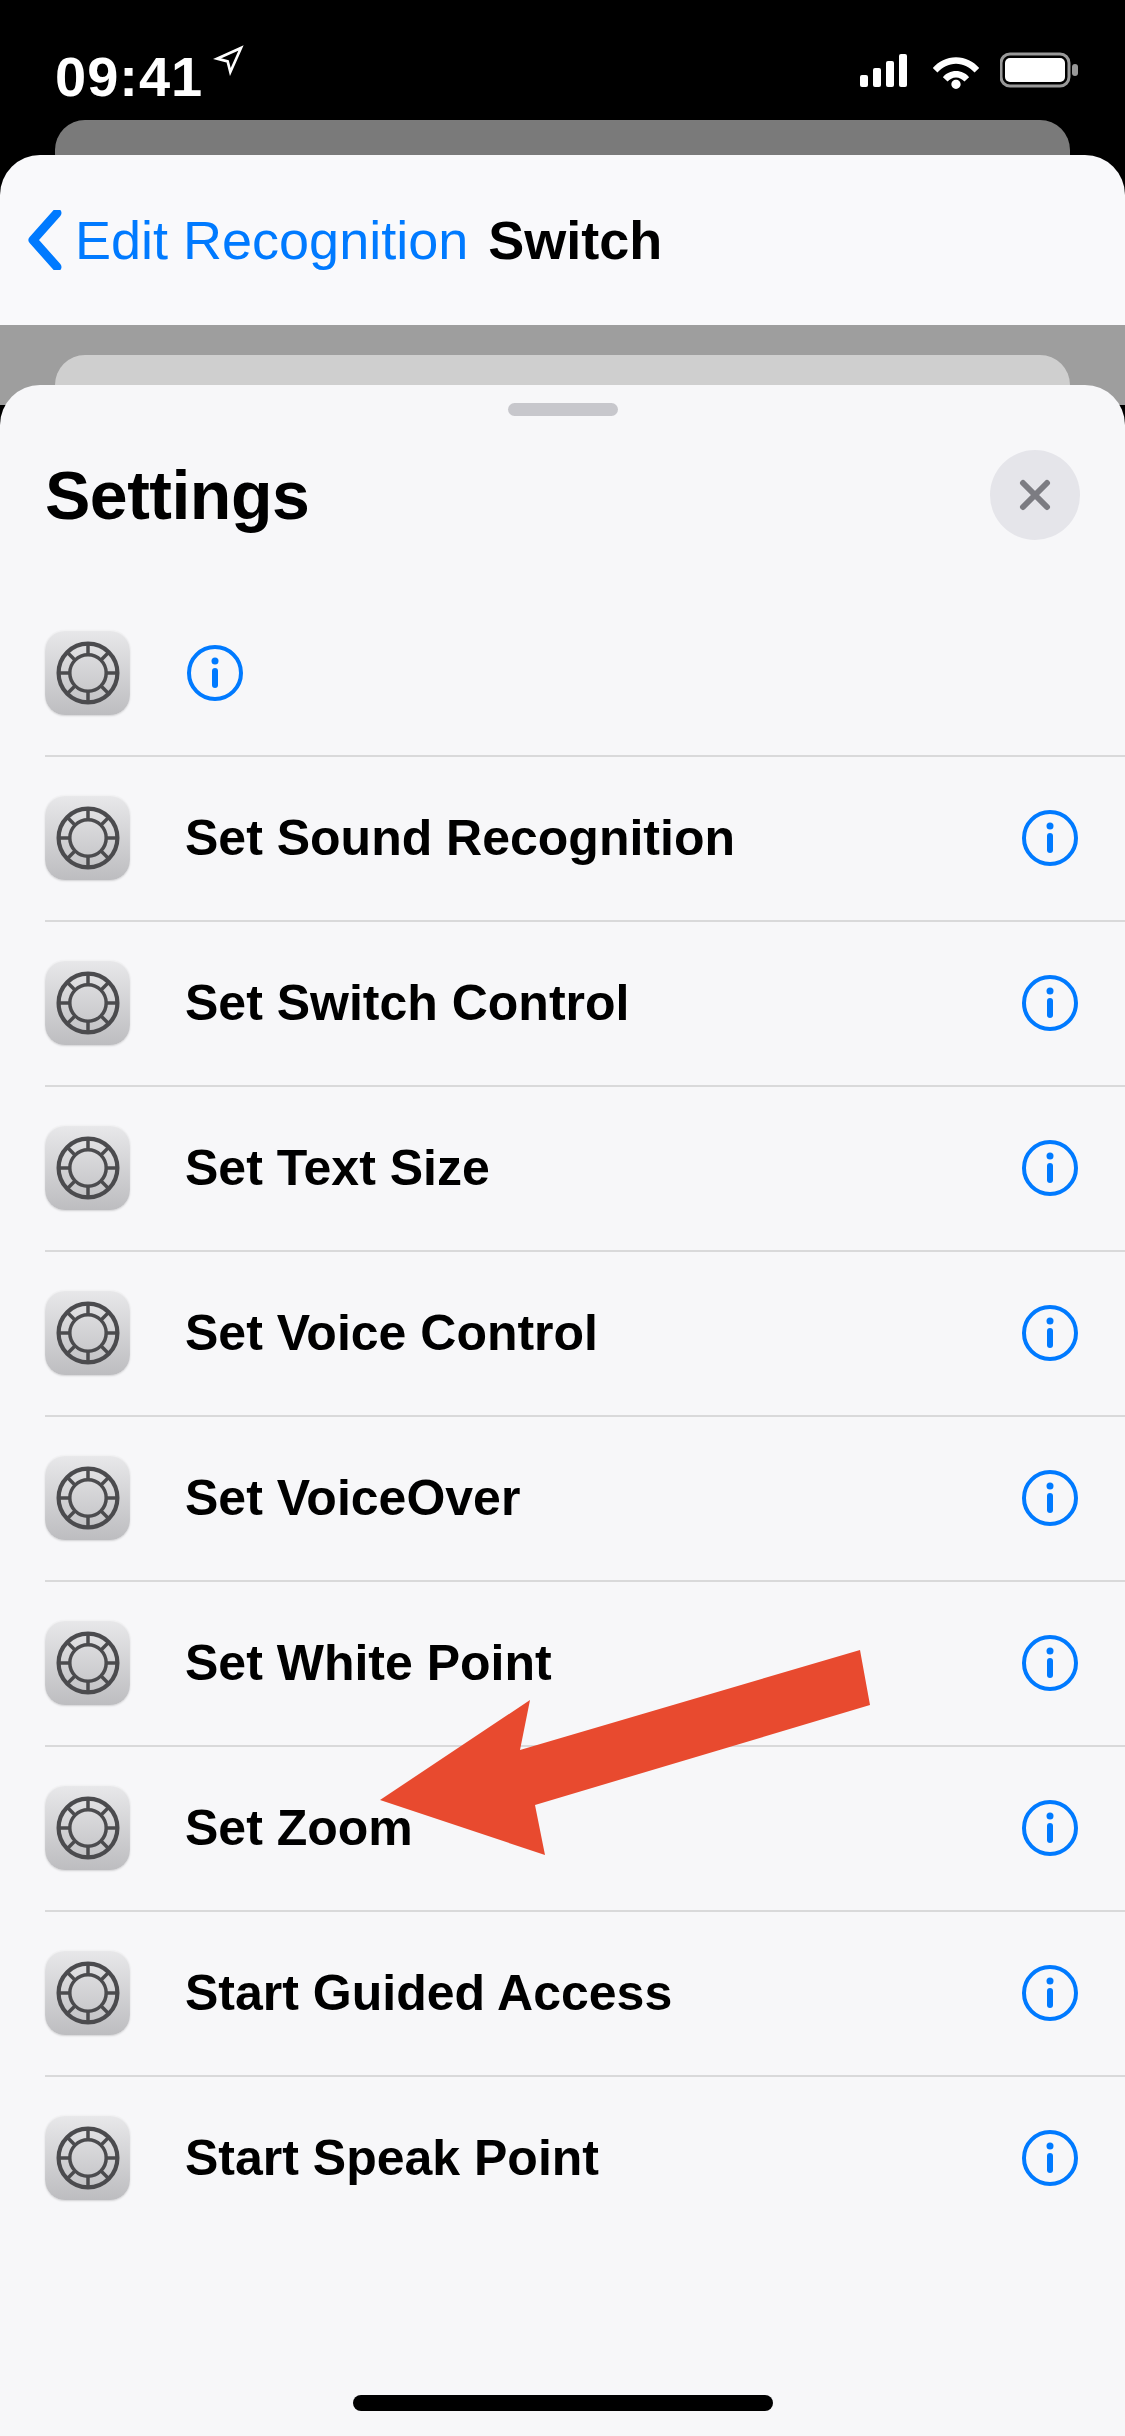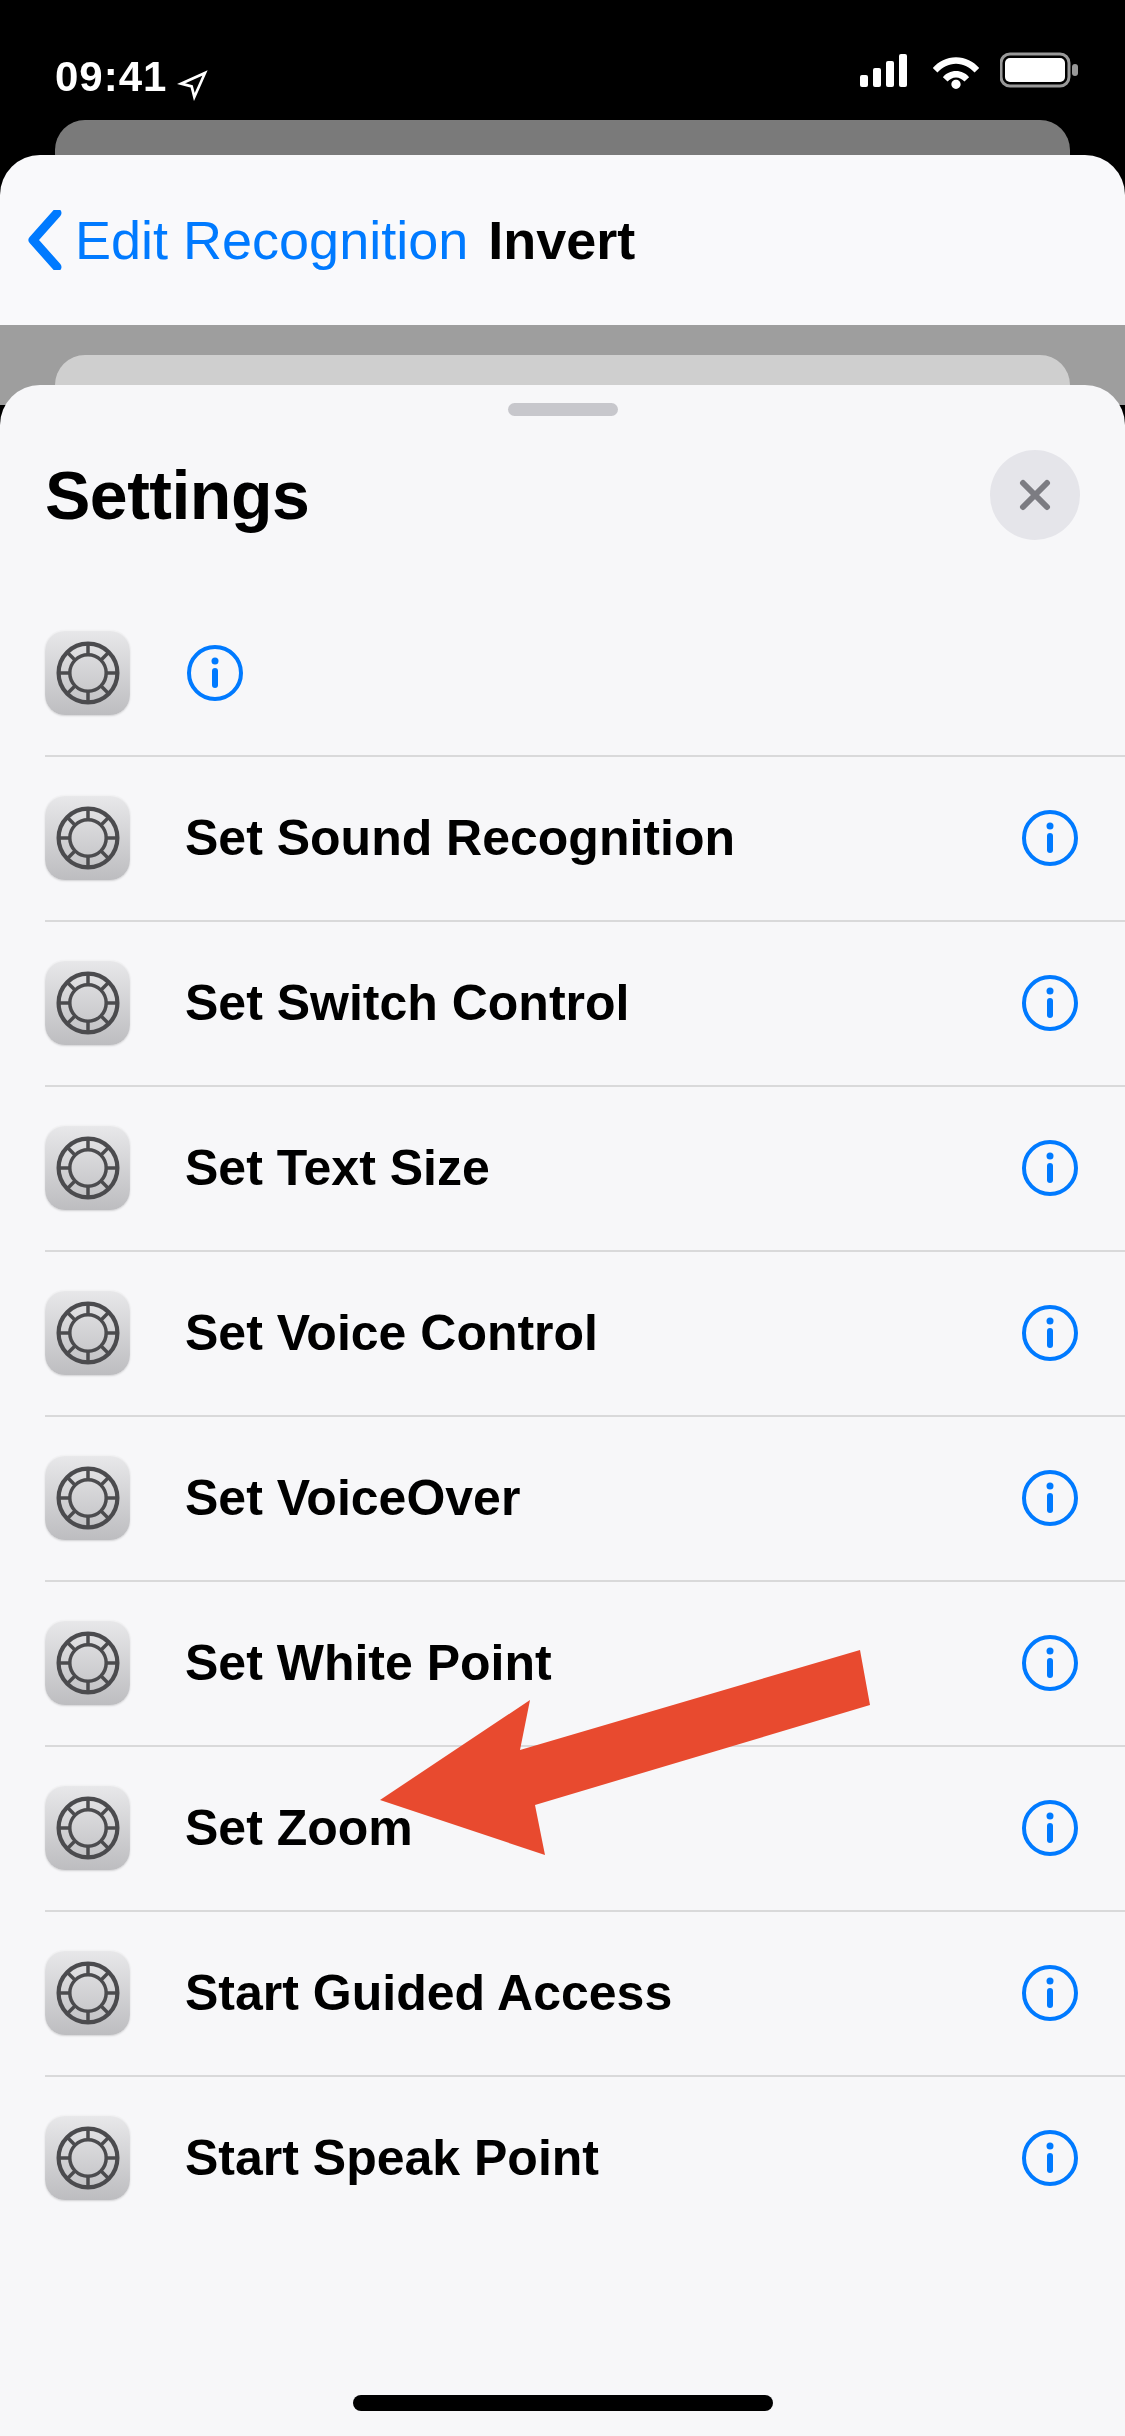--- a/index.html
+++ b/index.html
@@ -1,19 +1,19 @@
 <!DOCTYPE html>
 <html><head>
   <meta charset="utf-8">
   <style>
     * { margin:0; padding:0; box-sizing:border-box; -webkit-font-smoothing:antialiased; }
     html,body { width:1125px; height:2436px; font-family:-apple-system,"SF Pro Text","Helvetica Neue",Arial,sans-serif; background:#000; }
     .screen { position:relative; width:1125px; height:2436px; background:#000; overflow:hidden; }
     .status-bar { position:absolute; top:0; left:0; right:0; height:140px; display:flex; align-items:center; justify-content:space-between; padding:0 45px 0 55px; color:#fff; }
-    .sb-left { display:flex; align-items:flex-end; gap:10px; font-size:42px; font-weight:600; letter-spacing:1px;margin-top:13px; }
+    .sb-left { display:flex; align-items:flex-start; gap:10px; font-size:56px; font-weight:600; letter-spacing:1px;margin-top:13px; }
     .sb-right { display:flex; align-items:center; gap:18px; }
     .card-stack { position:absolute; top:120px; left:55px; right:55px; height:50px; background:#7a7a7a; border-radius:30px 30px 0 0; }
     .nav-bar { position:absolute; top:155px; left:0; right:0; height:170px; background:#f9f9fb; display:flex; align-items:center; padding-left:25px; border-radius:40px 40px 0 0; }
     .nav-back { display:flex; align-items:center; color:#007aff; font-size:54px; font-weight:400; }
     .nav-title { color:#000; font-size:54px; font-weight:700; margin-left:20px; }
     .under-nav { position:absolute; top:325px; left:0; right:0; height:80px; background:#9e9e9e; }
     .under-card { position:absolute; top:355px; left:55px; right:55px; height:60px; background:#cfcfcf; border-radius:30px 30px 0 0; }
     .sheet { position:absolute; top:385px; left:0; right:0; bottom:0; background:#f7f7f9; border-radius:40px 40px 0 0; overflow:hidden; }
     .grab { position:absolute; top:18px; left:50%; transform:translateX(-50%); width:110px; height:13px; background:#c7c7cc; border-radius:10px; }
     .sheet-header { display:flex; align-items:center; justify-content:space-between; padding:65px 45px 40px 45px; }
@@ -60,21 +60,21 @@
 
   <div class="card-stack"></div>
 
   <div class="nav-bar">
     <div class="nav-back">
       <svg width="40" height="60" viewBox="0 0 24 40">
           <path d="M20 2 L4 20 L20 38" stroke="#007aff" stroke-width="6" stroke-linecap="round" stroke-linejoin="round" fill="none"></path>
         </svg>
       <span style="margin-left:10px">Edit Recognition</span>
     </div>
-    <span class="nav-title">Invert</span>
+    <span class="nav-title">Switch</span>
   </div>
 
   <div class="under-nav"></div>
   <div class="under-card"></div>
 
   <div class="sheet">
     <div class="grab"></div>
     <div class="sheet-header">
       <div class="sheet-title">Settings</div>
       <div class="close-btn">

